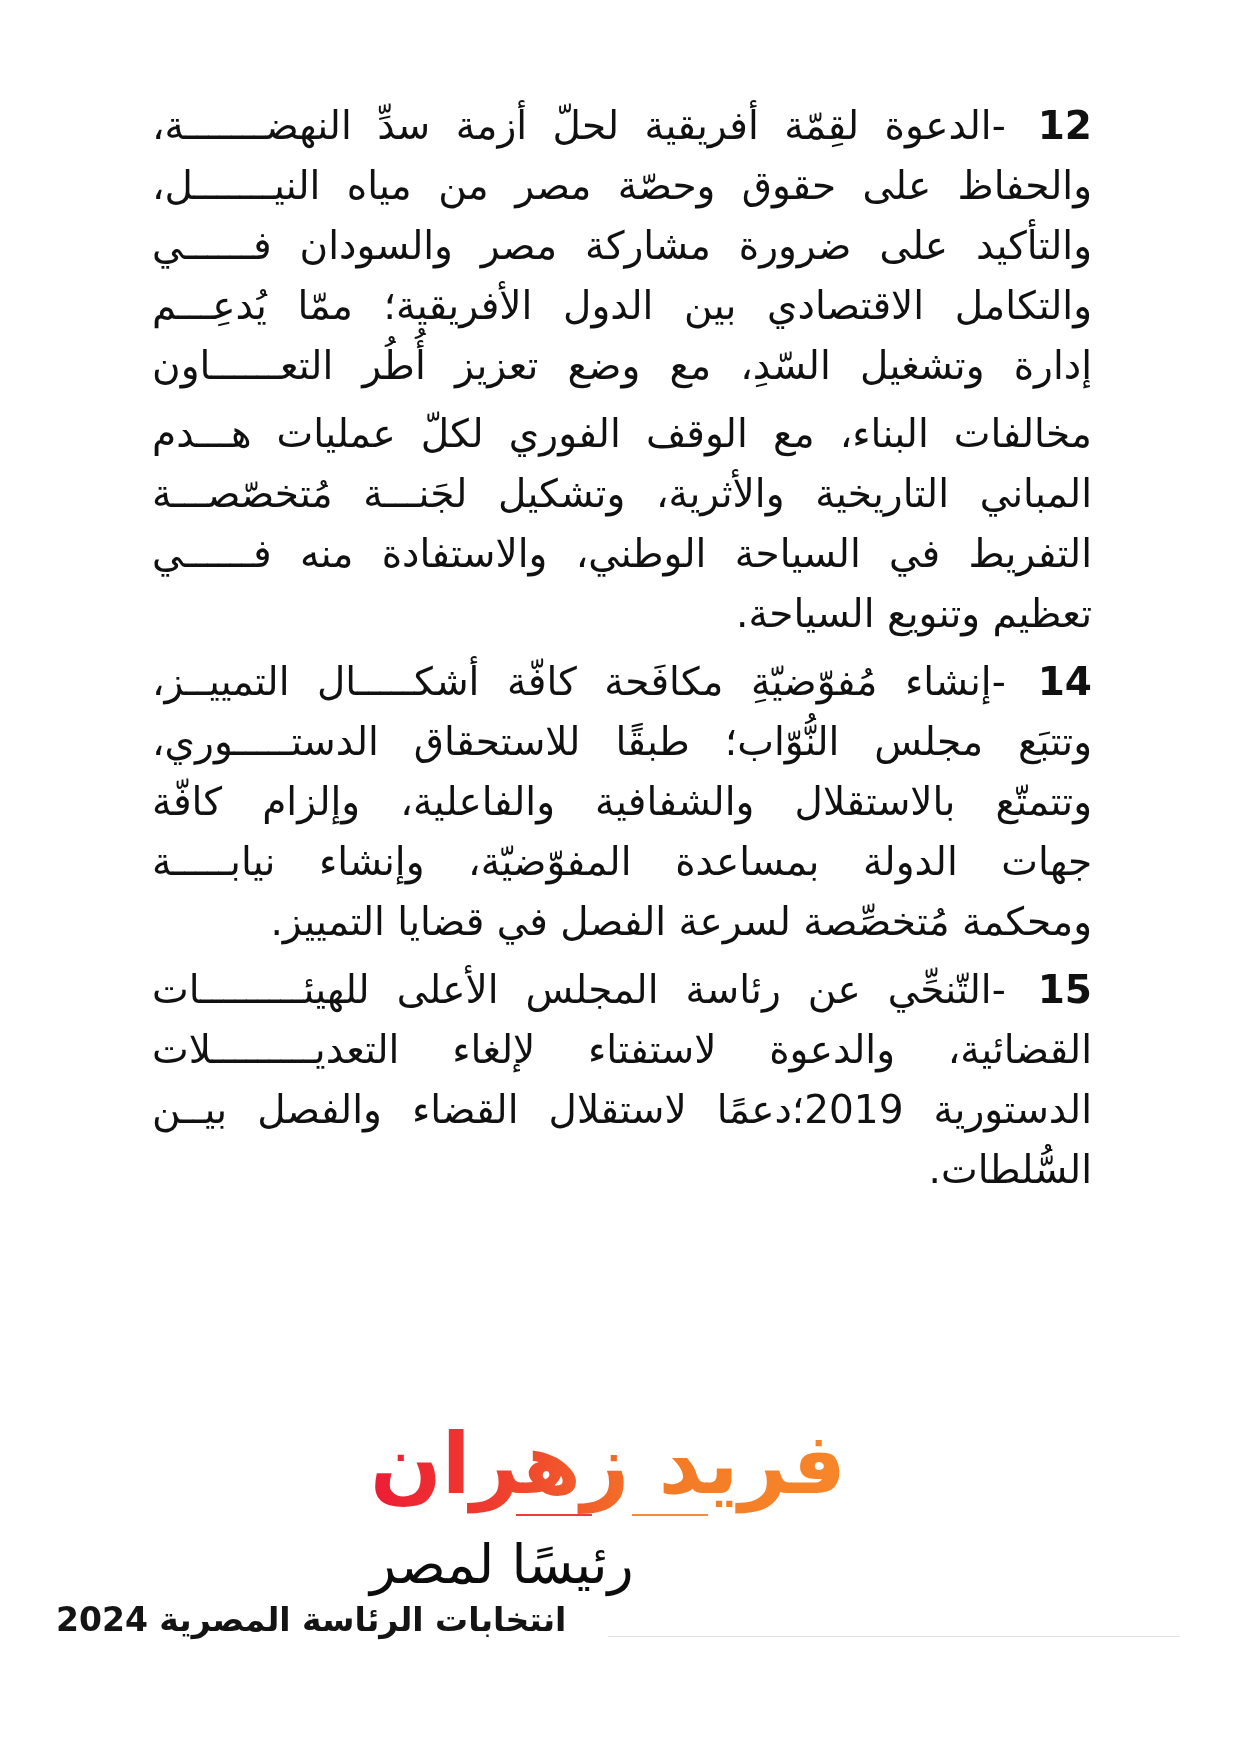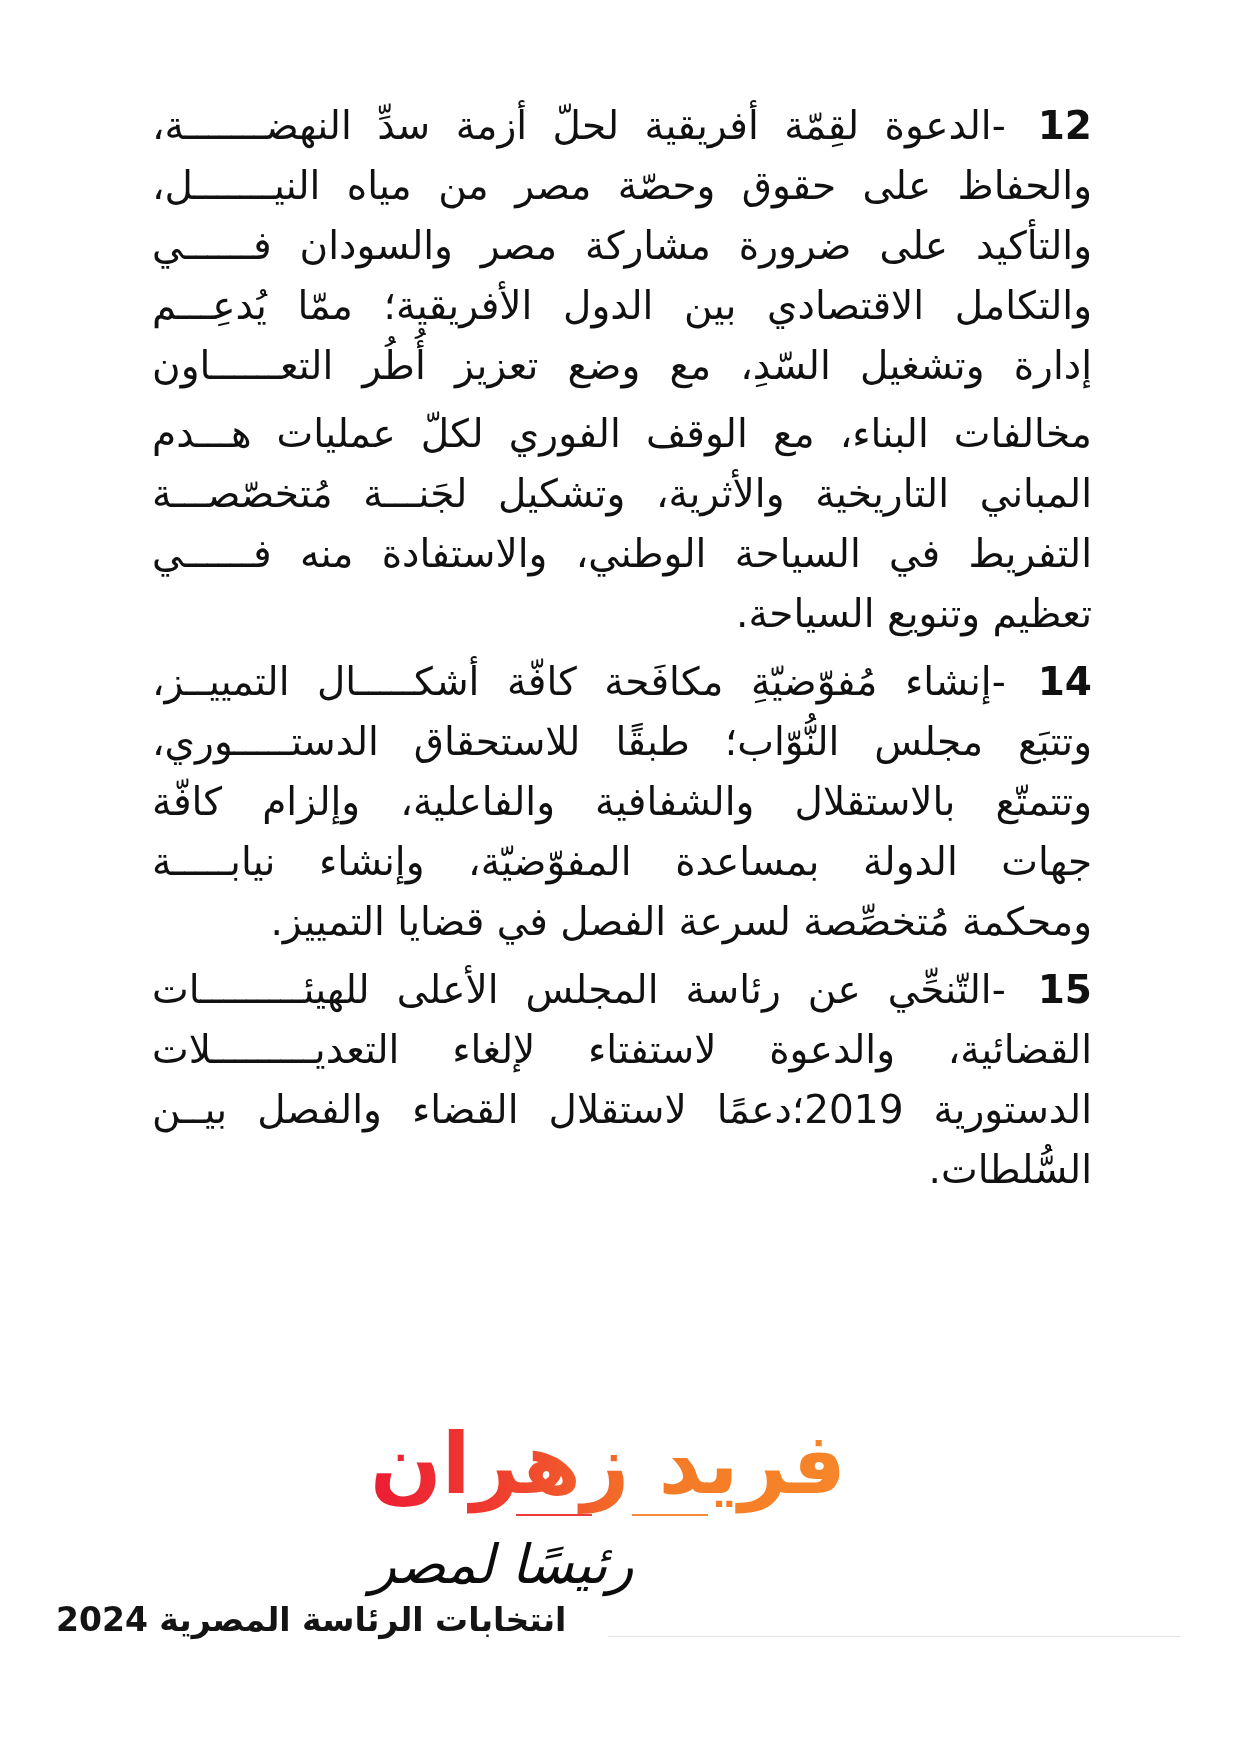--- a/index.html
+++ b/index.html
@@ -74,21 +74,20 @@
       top: 0;
     }
     .logo-underline.u1 { left: 146px; width: 76px; background: #ee3a3a; }
     .logo-underline.u2 { left: 262px; width: 76px; background: #f58a3a; }
     .logo-slogan {
       display: block;
       font-family: "DejaVu Serif", serif;
       font-size: 54px;
       line-height: 90px;
       color: #0c0c0c;
-      font-style: italic;
     }
     .footer-title {
       position: absolute;
       left: 56px;
       top: 1600px;
       font-size: 33px;
       font-weight: bold;
       color: #141414;
       direction: rtl;
       white-space: nowrap;

